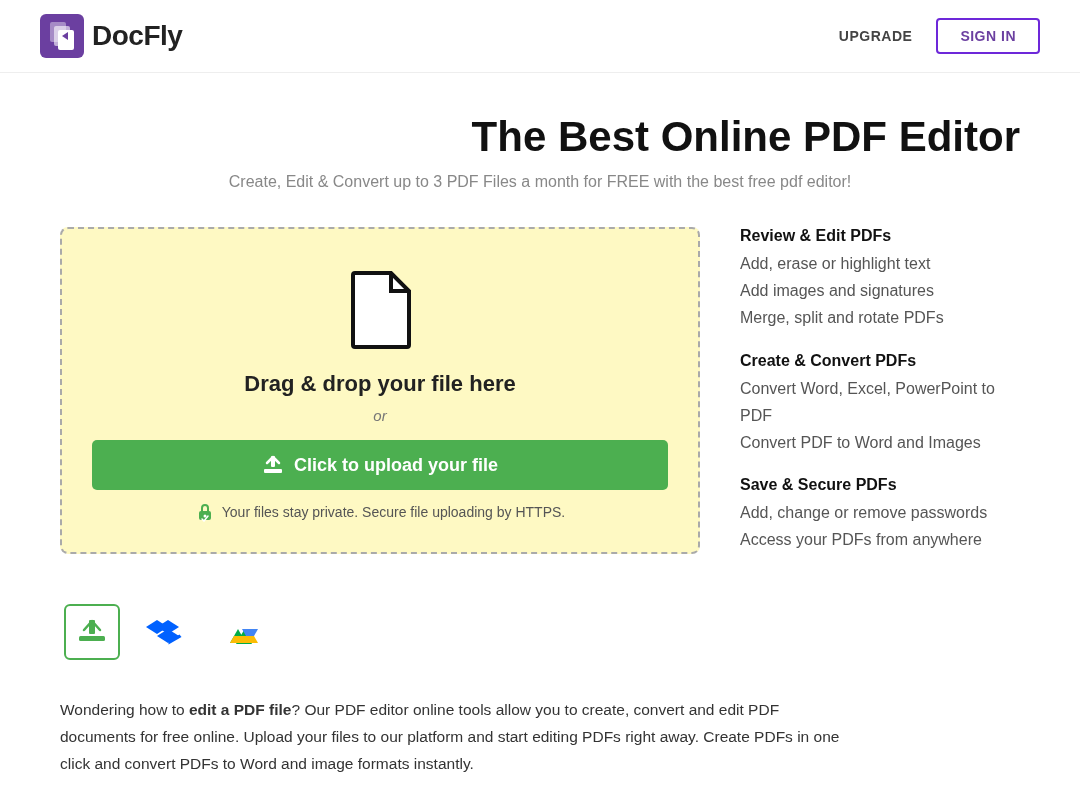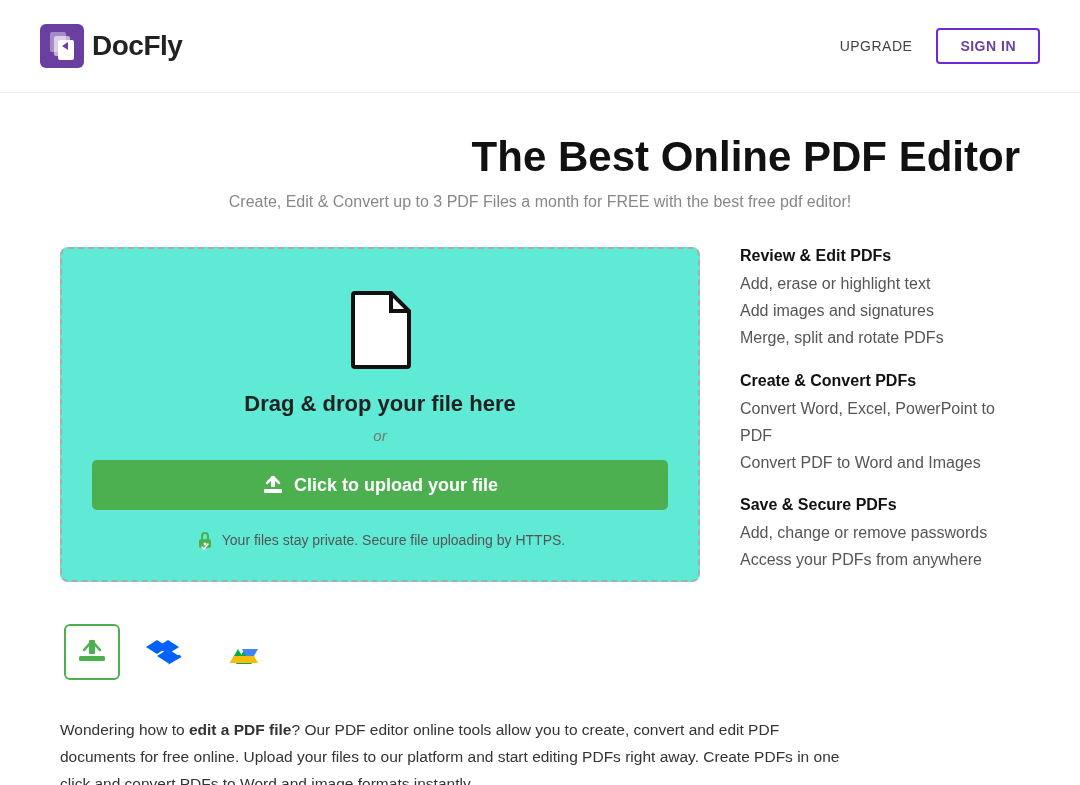--- a/index.html
+++ b/index.html
@@ -7,21 +7,21 @@
       font-family: -apple-system, BlinkMacSystemFont, 'Segoe UI', Helvetica, Arial, sans-serif;
       background: #fff;
       color: #222;
     }
 
     
     header {
       display: flex;
       align-items: center;
       justify-content: space-between;
-      padding: 24px 40px;
+      padding: 14px 40px;
       border-bottom: 1px solid #eee;
     }
     .logo-container {
       display: flex;
       align-items: center;
       gap: 8px;
     }
     .logo-icon {
       width: 44px;
       height: 44px;
@@ -32,21 +32,21 @@
       color: #222;
       letter-spacing: -0.5px;
     }
     .header-right {
       display: flex;
       align-items: center;
       gap: 24px;
     }
     .upgrade-link {
       font-size: 14px;
-      font-weight: 400;
+      font-weight: 700;
       color: #444;
       text-decoration: none;
       letter-spacing: 0.5px;
     }
     .signin-button {
       font-size: 14px;
       font-weight: 700;
       color: #6b3fa0;
       border: 2px solid #6d28d9;
       background: transparent;
@@ -87,21 +87,21 @@
 
     
     .dropzone {
       flex: 1;
       border: 2.5px dashed #aaa;
       border-radius: 8px;
       padding: 40px 30px 30px;
       display: flex;
       flex-direction: column;
       align-items: center;
-      background: #5eead4;
+      background: #fef9c3;
       cursor: pointer;
       min-width: 0;
     }
     .file-icon {
       margin-bottom: 18px;
     }
     .drag-text {
       font-size: 22px;
       font-weight: 700;
       color: #222;
@@ -118,21 +118,21 @@
       color: #fff;
       border: none;
       border-radius: 5px;
       padding: 14px 36px;
       font-size: 18px;
       font-weight: 600;
       cursor: pointer;
       display: flex;
       align-items: center;
       gap: 10px;
-      margin-bottom: 20px;
+      margin-bottom: 12px;
       width: 100%;
       justify-content: center;
     }
     .secure-text {
       font-size: 14px;
       color: #555;
       display: flex;
       align-items: center;
       gap: 7px;
     }

